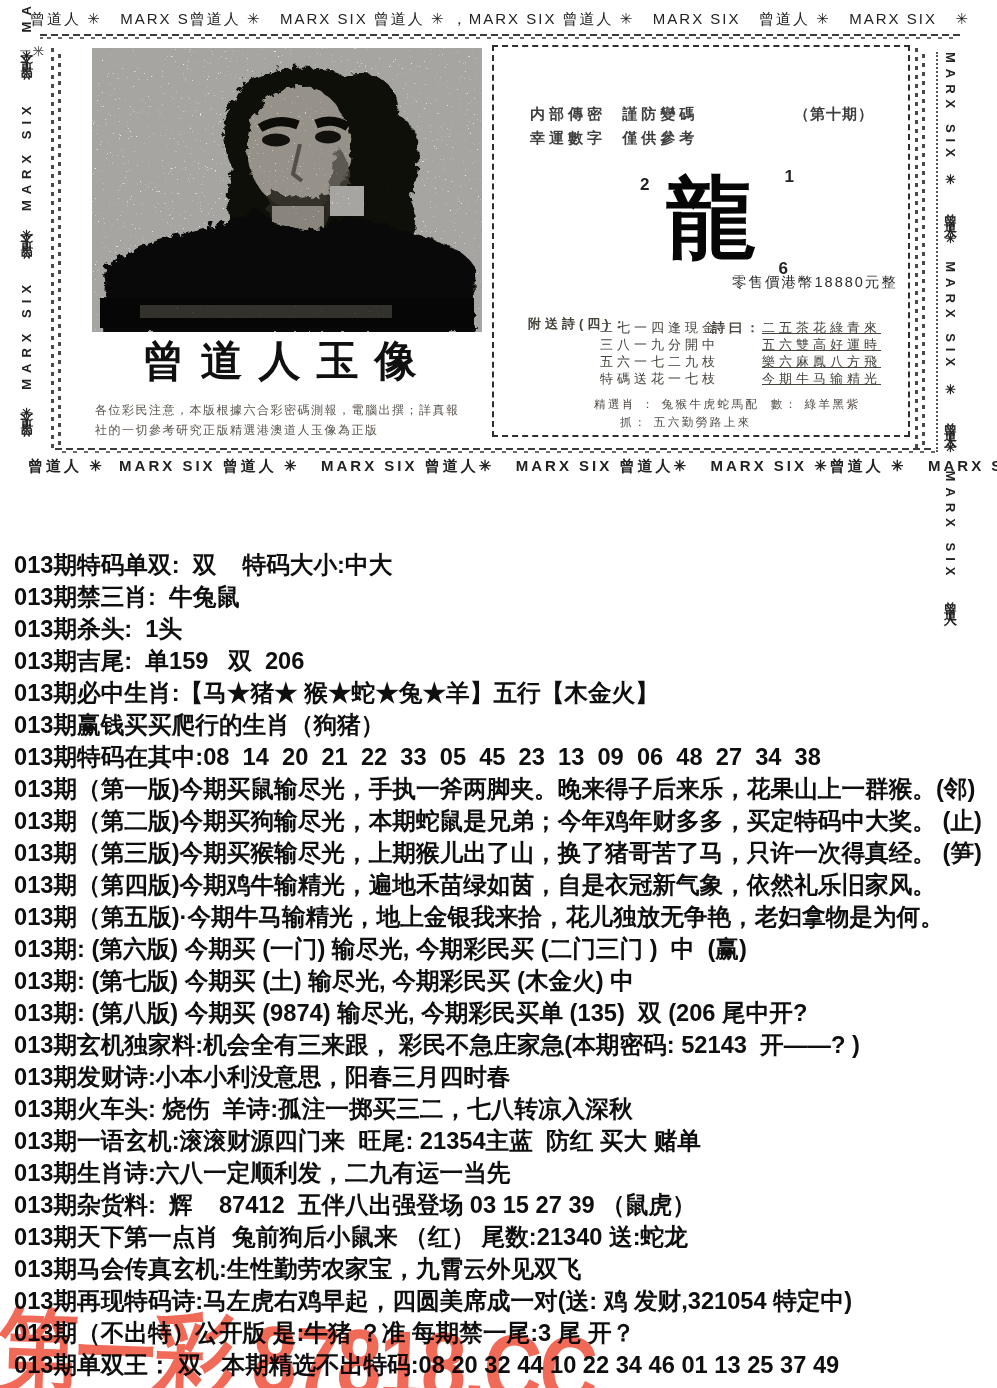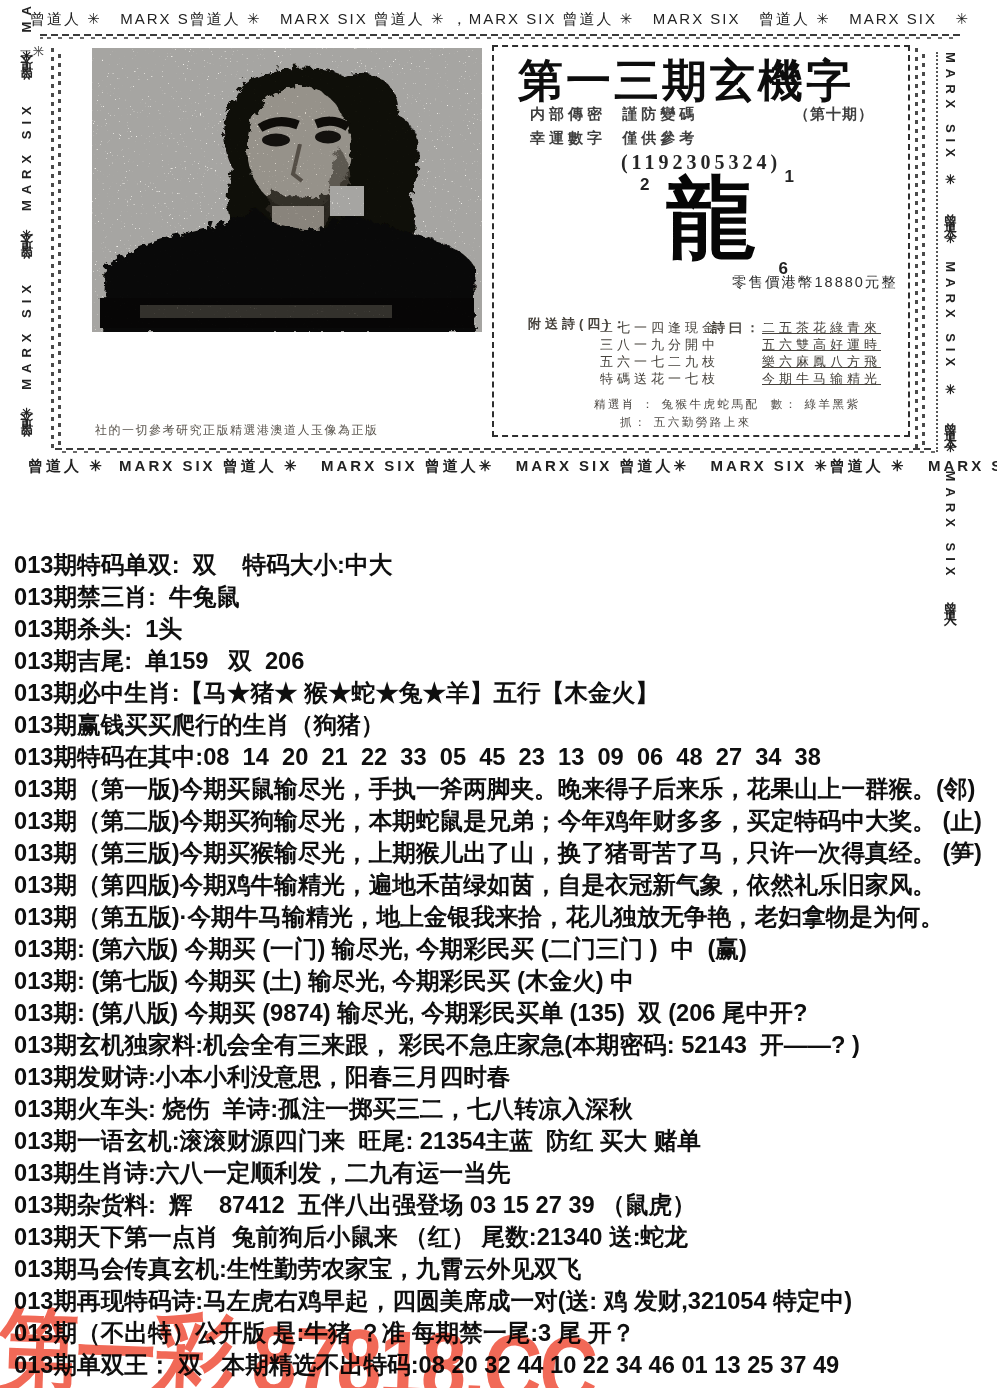--- a/index.html
+++ b/index.html
@@ -118,28 +118,28 @@
         <path d="M244,96 q20,28 6,60 l-22,14 z" fill="#6d655a" opacity=".75" filter="url(#rough)"></path>
         <path d="M178,140 q30,16 58,2 q8,24 -8,34 q-26,14 -44,2 q-14,-12 -6,-38z" fill="#3e372f" opacity=".9" filter="url(#rough)"></path>
         <rect x="180" y="158" width="52" height="36" fill="#c6bfb3"></rect>
         <path d="M8,284 L12,216 Q44,192 98,182 Q142,172 162,158 L178,172 Q205,182 232,178 L254,164 Q302,178 346,192 Q372,202 380,216 L382,284 Z" fill="#0d0c0a" filter="url(#rough)"></path>
         <rect x="238" y="138" width="34" height="30" fill="#f0eee9"></rect>
         <rect x="8" y="250" width="374" height="30" fill="#0b0a09"></rect>
         <rect x="48" y="257" width="252" height="13" fill="#8a8378" opacity=".5"></rect>
         <rect width="390" height="284" filter="url(#speckle)" opacity=".3"></rect>
       </svg>
     </div>
+    <div class="caption">曾道人玉像</div>
+    <div class="note note1">各位彩民注意，本版根據六合彩密碼測報，電腦出撰；詳真報</div>
     <div class="note note2">社的一切參考研究正版精選港澳道人玉像為正版</div>
 
     <div class="panel">
-      <div class="p-title">第一三期玄機字</div>
       <div class="p-info p-info-r1">内部傳密  謹防變碼</div>
       <div class="p-info p-info-r1b">（第十期）</div>
       <div class="p-info p-info-r2">幸運數字  僅供參考</div>
-      <div class="p-lucky">(1192305324)</div>
       <div class="p-zodiac">
         <span class="p-digit p-d1">2</span>
         <span class="p-zchar">龍</span>
         <span class="p-digit p-d2">1</span>
         <span class="p-digit p-d3">6</span>
       </div>
       <div class="p-price">零售價港幣18880元整</div>
       <div class="p-poems">
         <div class="p-poem-lbl p-lbl-left">附送詩(四)：</div>
         <div class="p-poem-col p-col-left">

